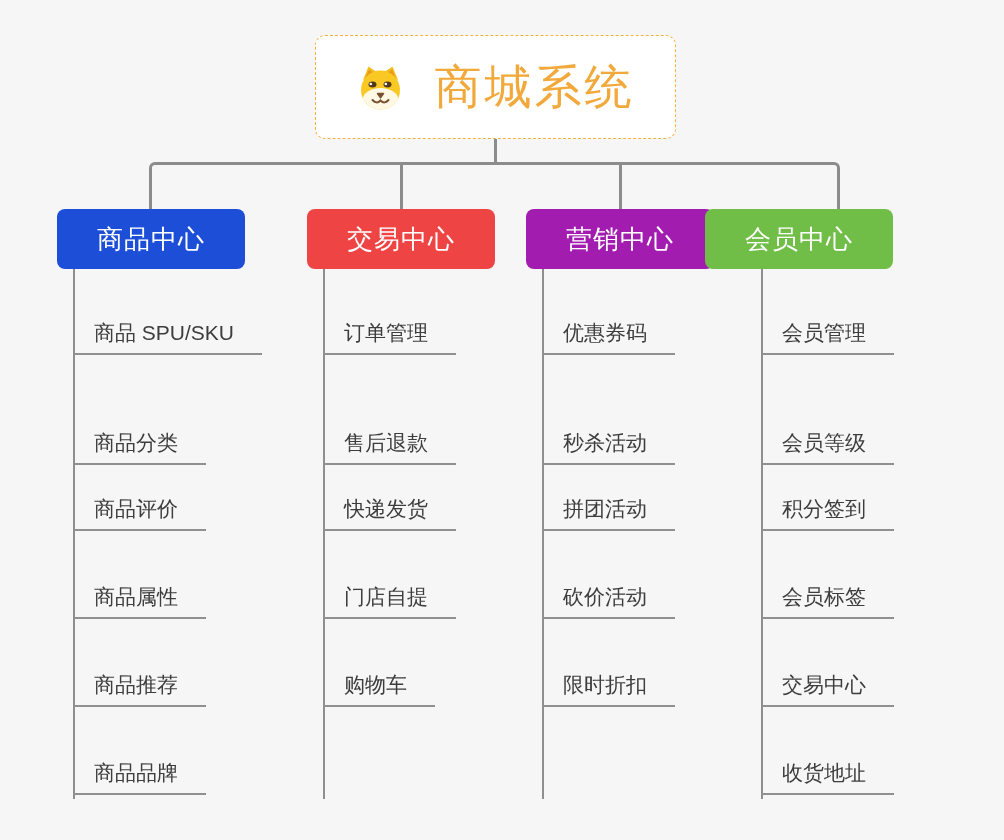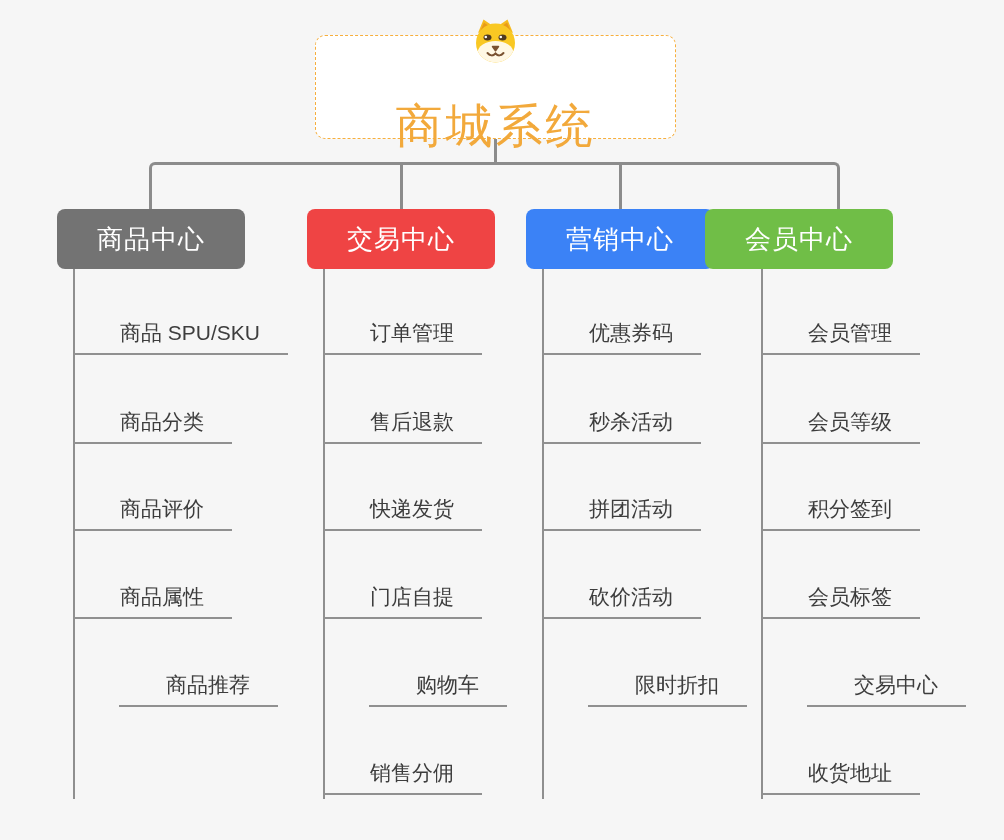--- a/index.html
+++ b/index.html
@@ -21,21 +21,20 @@
     left: 315px; top: 35px;
     width: 361px; height: 104px;
     box-sizing: border-box;
     background: #FFFFFF;
     border: 1px dashed #F7AF3D;
     border-radius: 10px;
     display: flex;
     align-items: center;
     justify-content: center;
     gap: 31px;
-    flex-direction: column;
   }
   .root-title {
     font-size: 47px;
     letter-spacing: 3px;
     color: #F2A93B;
     white-space: nowrap;
   }
   .mascot { width: 47px; height: 47px; flex: 0 0 auto; }
 
   
@@ -92,33 +91,33 @@
   }
   .col-0 { left: 73px; }
   .col-1 { left: 323px; }
   .col-2 { left: 542px; }
   .col-3 { left: 761px; }
 
   
   .leaf {
     position: absolute;
     display: inline-block;
-    padding: 0 28px 6px 47px;
+    padding: 0 28px 6px 21px;
     border-bottom: 2px solid #909090;
     font-size: 21px;
     line-height: 28px;
     color: #3D3D3D;
     white-space: nowrap;
     cursor: default;
   }
   .row-0 { top: 319px; }
-  .row-1 { top: 408px; text-align: center; }
+  .row-1 { top: 429px; text-align: center; }
   .row-2 { top: 495px; }
   .row-3 { top: 583px; }
-  .row-4 { top: 671px; margin-left: 46px; }
+  .row-4 { top: 671px; }
   .row-5 { top: 759px; }
 </style>
 </head>
 <body>
 
 <div class="canvas">
 
   <div class="root">
     <svg class="mascot" viewBox="0 0 47 47">
 
@@ -144,42 +143,42 @@
       <path d="M15.5 36 Q19.5 40.5 23.5 36.5 Q27.5 40.5 31.5 36" fill="none" stroke="#7A5230" stroke-width="2" stroke-linecap="round"></path>
     </svg>
     <span class="root-title">商城系统</span>
   </div>
 
   <div class="stem"></div>
   <div class="bracket"></div>
   <div class="drop drop-1"></div>
   <div class="drop drop-2"></div>
 
-  <div class="branch bx-0" style="background: #737373;">商品中心</div>
+  <div class="branch bx-0" style="background: #1d4ed8;">商品中心</div>
   <div class="branch bx-1" style="background: #ef4444;">交易中心</div>
-  <div class="branch bx-2" style="background: #3b82f6;">营销中心</div>
+  <div class="branch bx-2" style="background: #a21caf;">营销中心</div>
   <div class="branch bx-3" style="background: rgb(112, 190, 71);">会员中心</div>
 
   <div class="vline col-0"></div>
   <div class="vline col-1"></div>
   <div class="vline col-2"></div>
   <div class="vline col-3"></div>
 
   <div class="leaf col-0 row-0">商品 SPU/SKU</div>
   <div class="leaf col-0 row-1">商品分类</div>
   <div class="leaf col-0 row-2">商品评价</div>
   <div class="leaf col-0 row-3">商品属性</div>
   <div class="leaf col-0 row-4">商品推荐</div>
+  <div class="leaf col-0 row-5">商品品牌</div>
 
   <div class="leaf col-1 row-0">订单管理</div>
   <div class="leaf col-1 row-1">售后退款</div>
   <div class="leaf col-1 row-2">快递发货</div>
   <div class="leaf col-1 row-3">门店自提</div>
   <div class="leaf col-1 row-4">购物车</div>
-  <div class="leaf col-1 row-5">销售分佣</div>
 
   <div class="leaf col-2 row-0">优惠券码</div>
   <div class="leaf col-2 row-1">秒杀活动</div>
   <div class="leaf col-2 row-2">拼团活动</div>
   <div class="leaf col-2 row-3">砍价活动</div>
   <div class="leaf col-2 row-4">限时折扣</div>
 
   <div class="leaf col-3 row-0">会员管理</div>
   <div class="leaf col-3 row-1">会员等级</div>
   <div class="leaf col-3 row-2">积分签到</div>

